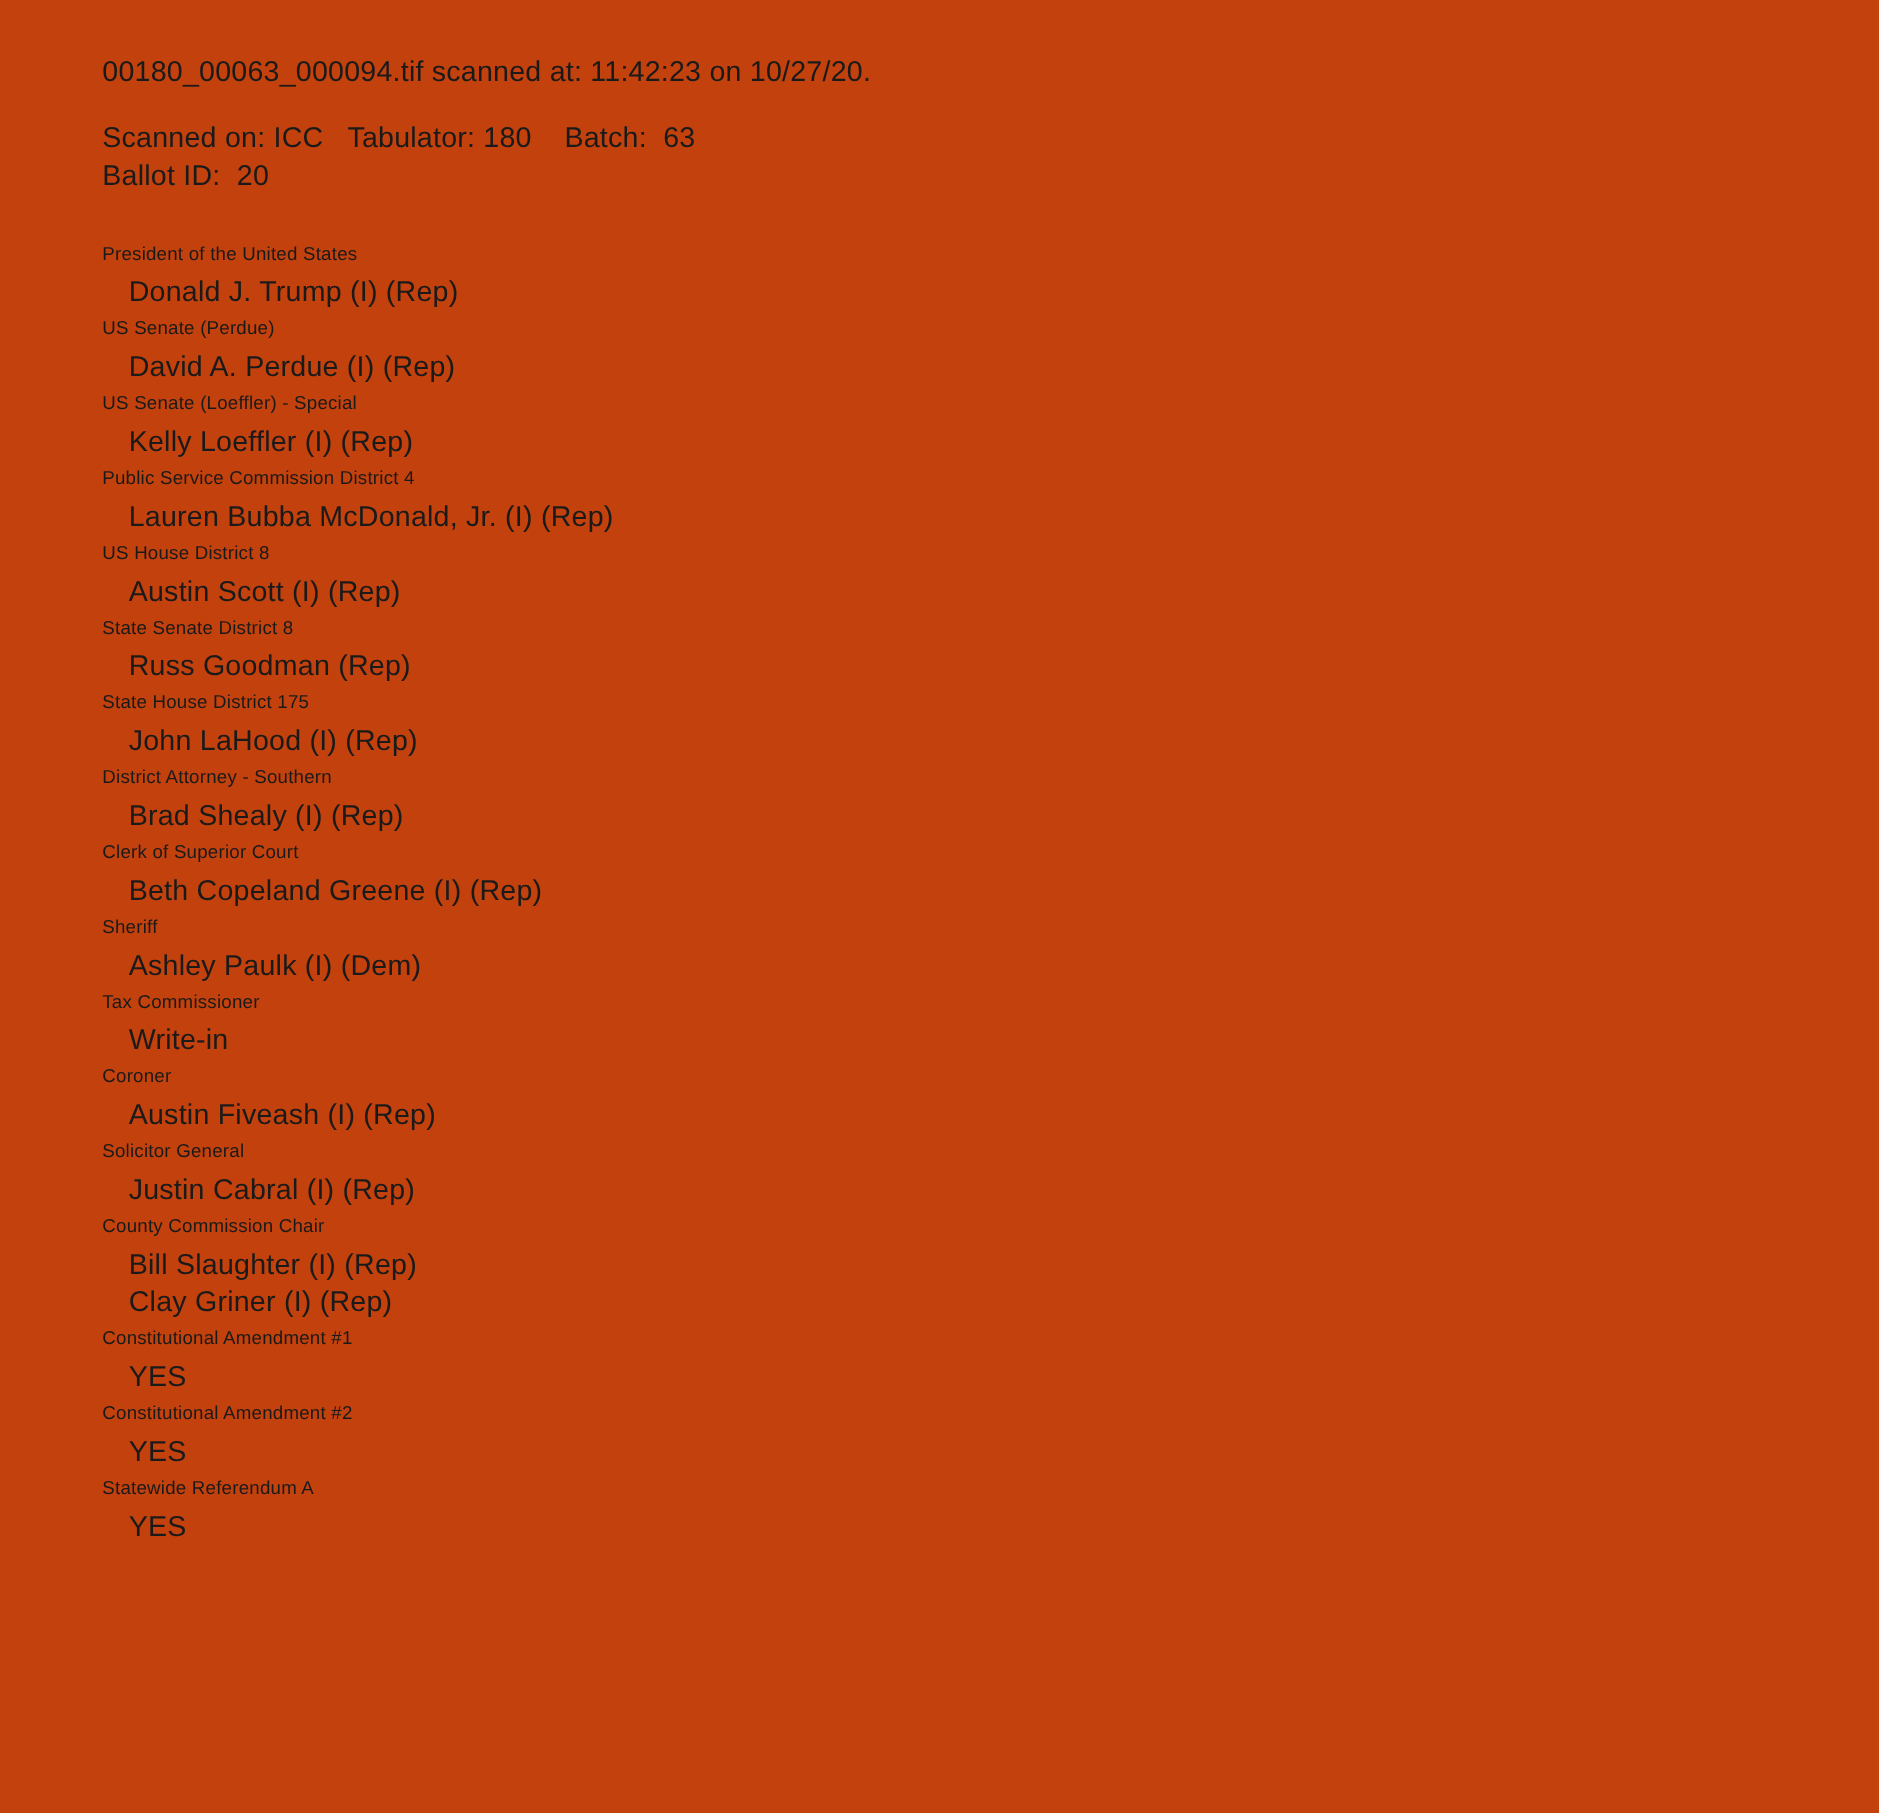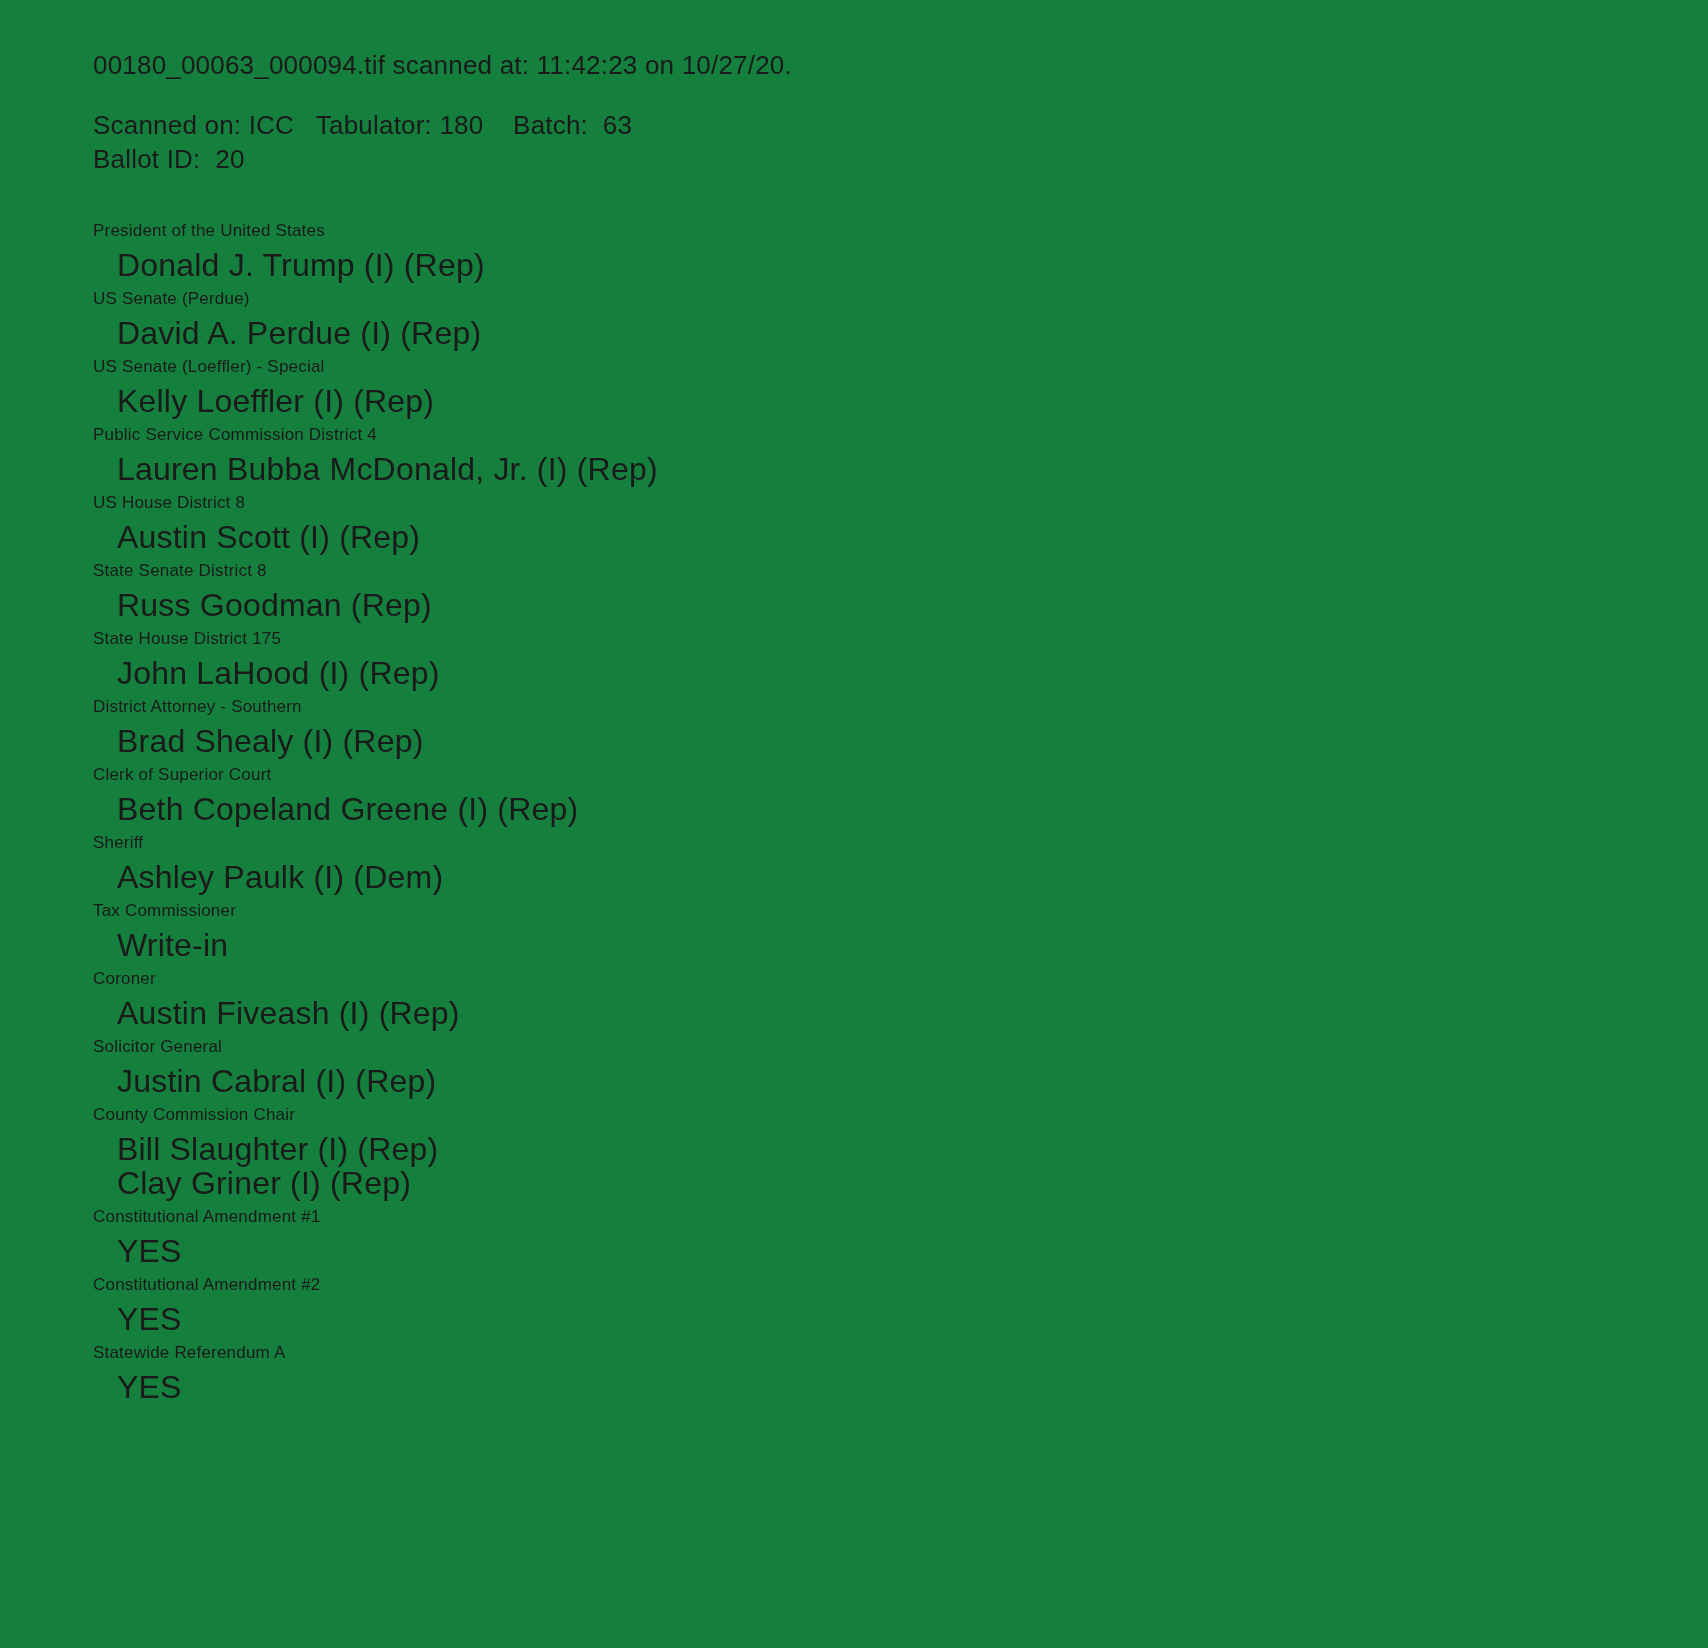--- a/index.html
+++ b/index.html
@@ -7,21 +7,21 @@
     width: 1708px;
     height: 1648px;
     background: #ffffff;
     font-family: "Liberation Sans", sans-serif;
     color: #1a1a1a;
   }
   .page {
     position: relative;
     width: 1708px;
     height: 1648px;
-    background: #15803d;
+    background: #c2410c;
     padding: 48px 60px 40px 93px;
     overflow: hidden;
   }
   .line {
     font-size: 26px;
     line-height: 34px;
     white-space: pre-wrap;
     letter-spacing: 0.2px;
   }
   .scan-line {
@@ -33,21 +33,21 @@
   .contest-list {
     margin-top: 38px;
   }
   .contest-title {
     font-size: 17px;
     line-height: 34px;
     white-space: pre-wrap;
     letter-spacing: 0.2px;
   }
   .contest-selection {
-    font-size: 32px;
+    font-size: 26px;
     line-height: 34px;
     white-space: pre-wrap;
     letter-spacing: 0.2px;
     padding-left: 24px;
   }
 </style>
 </head>
 <body>
 
 <div class="page">

